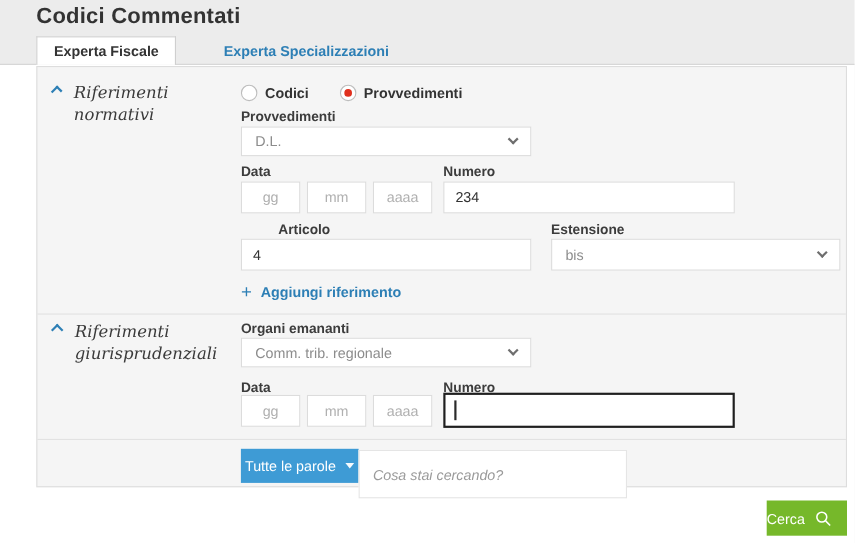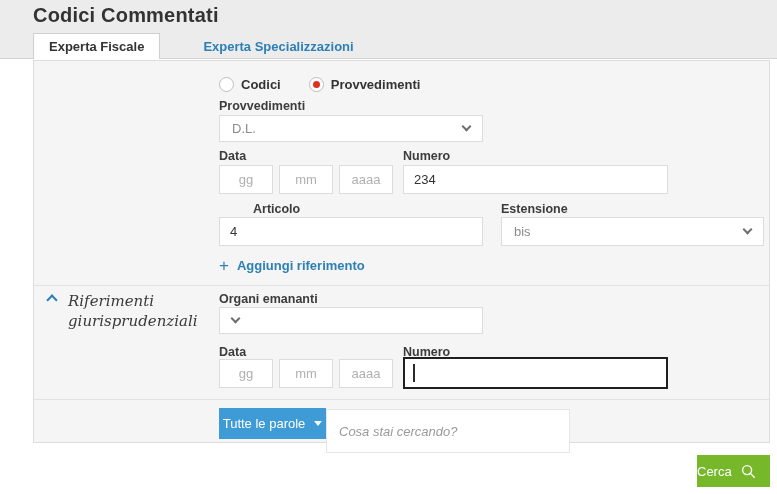--- a/index.html
+++ b/index.html
@@ -123,20 +123,24 @@
 <div class="band">
   <div class="page-title">Codici Commentati</div>
   <div class="tabs">
     <div class="tab active">Experta Fiscale</div>
     <div class="tab inactive">Experta Specializzazioni</div>
   </div>
 </div>
 
 <div class="panel">
 
+  <div class="sec-head" style="left:14px; top:13px; width:160px;">
+    <span class="chev-up"></span>
+    <span class="sec-title">Riferimenti normativi</span>
+  </div>
 
   <div class="radio-row" style="left:185px; top:16px;">
     <div class="radio">
       <span class="radio-circle"></span>
       <span class="radio-label">Codici</span>
     </div>
     <div class="radio">
       <span class="radio-circle">
           <span class="radio-dot"></span>
         </span>
@@ -174,20 +178,21 @@
 
   <div class="divider" style="top:224px;"></div>
 
   <div class="sec-head" style="left:14px; top:230px; width:160px;">
     <span class="chev-up"></span>
     <span class="sec-title" style="width:125px;">Riferimenti giurisprudenziali</span>
   </div>
 
   <div class="lbl" style="left:185px; top:231px;">Organi emananti</div>
   <div class="select" style="left:185px; top:246px; width:264px; height:27px;">
+    <span>Comm. trib. regionale</span>
     <span class="chev-down"></span>
   </div>
 
   <div class="lbl" style="left:185px; top:284px;">Data</div>
   <input class="box date" style="left: 185px; top: 298px; width: 54px; height: 29px;" placeholder="gg">
   <input class="box date" style="left: 245px; top: 298px; width: 54px; height: 29px;" placeholder="mm">
   <input class="box date" style="left: 305px; top: 298px; width: 54px; height: 29px;" placeholder="aaaa">
 
   <div class="lbl" style="left:369px; top:284px;">Numero</div>
   <div class="focus-wrap" style="left:369px; top:296px; width:265px; height:32px;">

